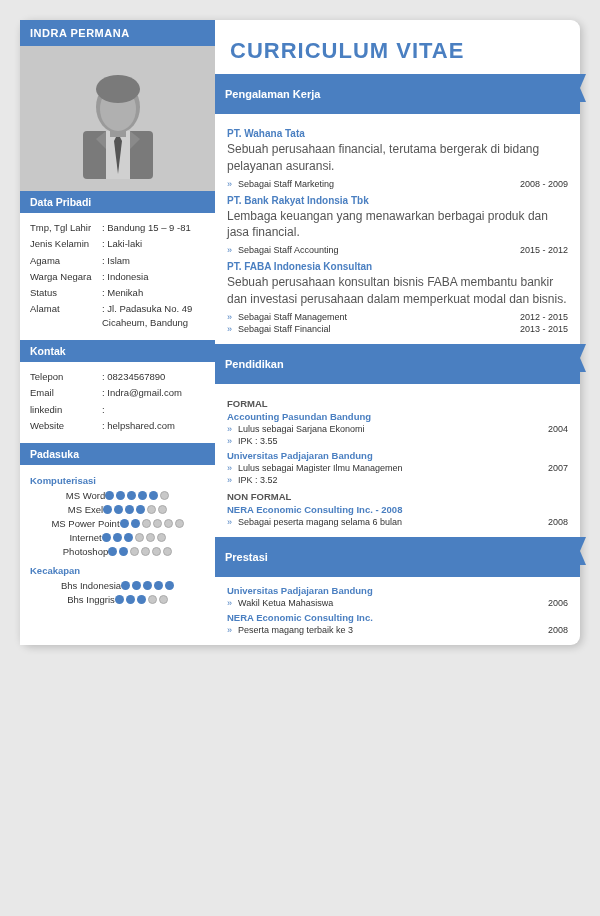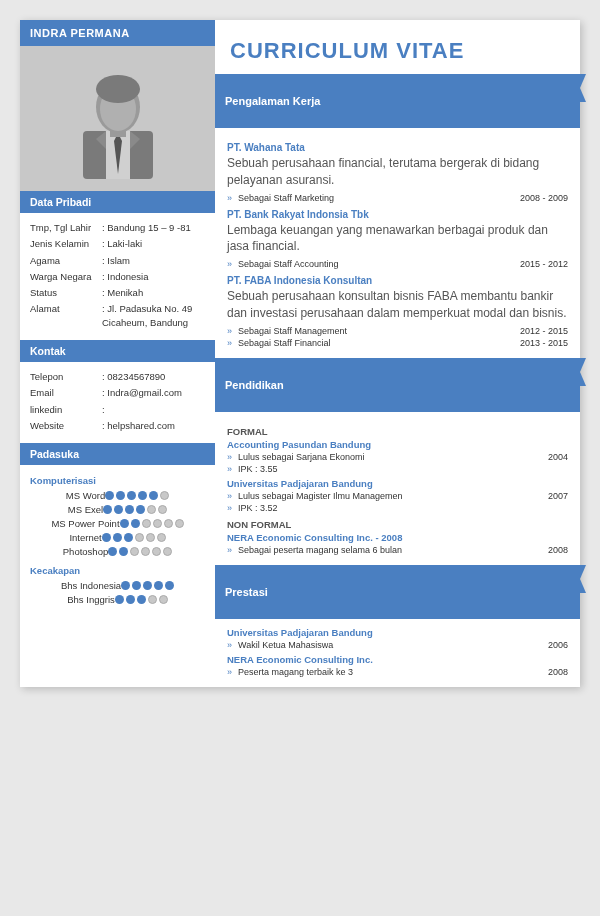--- a/index.html
+++ b/index.html
@@ -11,20 +11,21 @@
       align-items: flex-start;
       min-height: 916px;
       padding: 20px 10px;
     }
     .page {
       width: 560px;
       background: #fff;
       display: flex;
       flex-direction: row;
       box-shadow: 2px 2px 8px rgba(0,0,0,0.2);
+      border-radius: 9px;
     }
     
     .left-col {
       width: 195px;
       background: #fff;
       flex-shrink: 0;
     }
     .name-header {
       background: #4a7fc1;
       color: #fff;
@@ -114,21 +115,21 @@
       letter-spacing: 1px;
     }
     .cv-title span {
       color: #4a7fc1;
     }
     .section-header-right {
       background: #4a7fc1;
       color: #fff;
       font-size: 11px;
       font-weight: bold;
-      padding: 21px 10px;
+      padding: 14px 10px;
       margin-bottom: 0;
       position: relative;
     }
     .section-header-right::after {
       content: '';
       position: absolute;
       right: -6px;
       top: 0;
       border-top: 14px solid #4a7fc1;
       border-bottom: 14px solid #4a7fc1;

